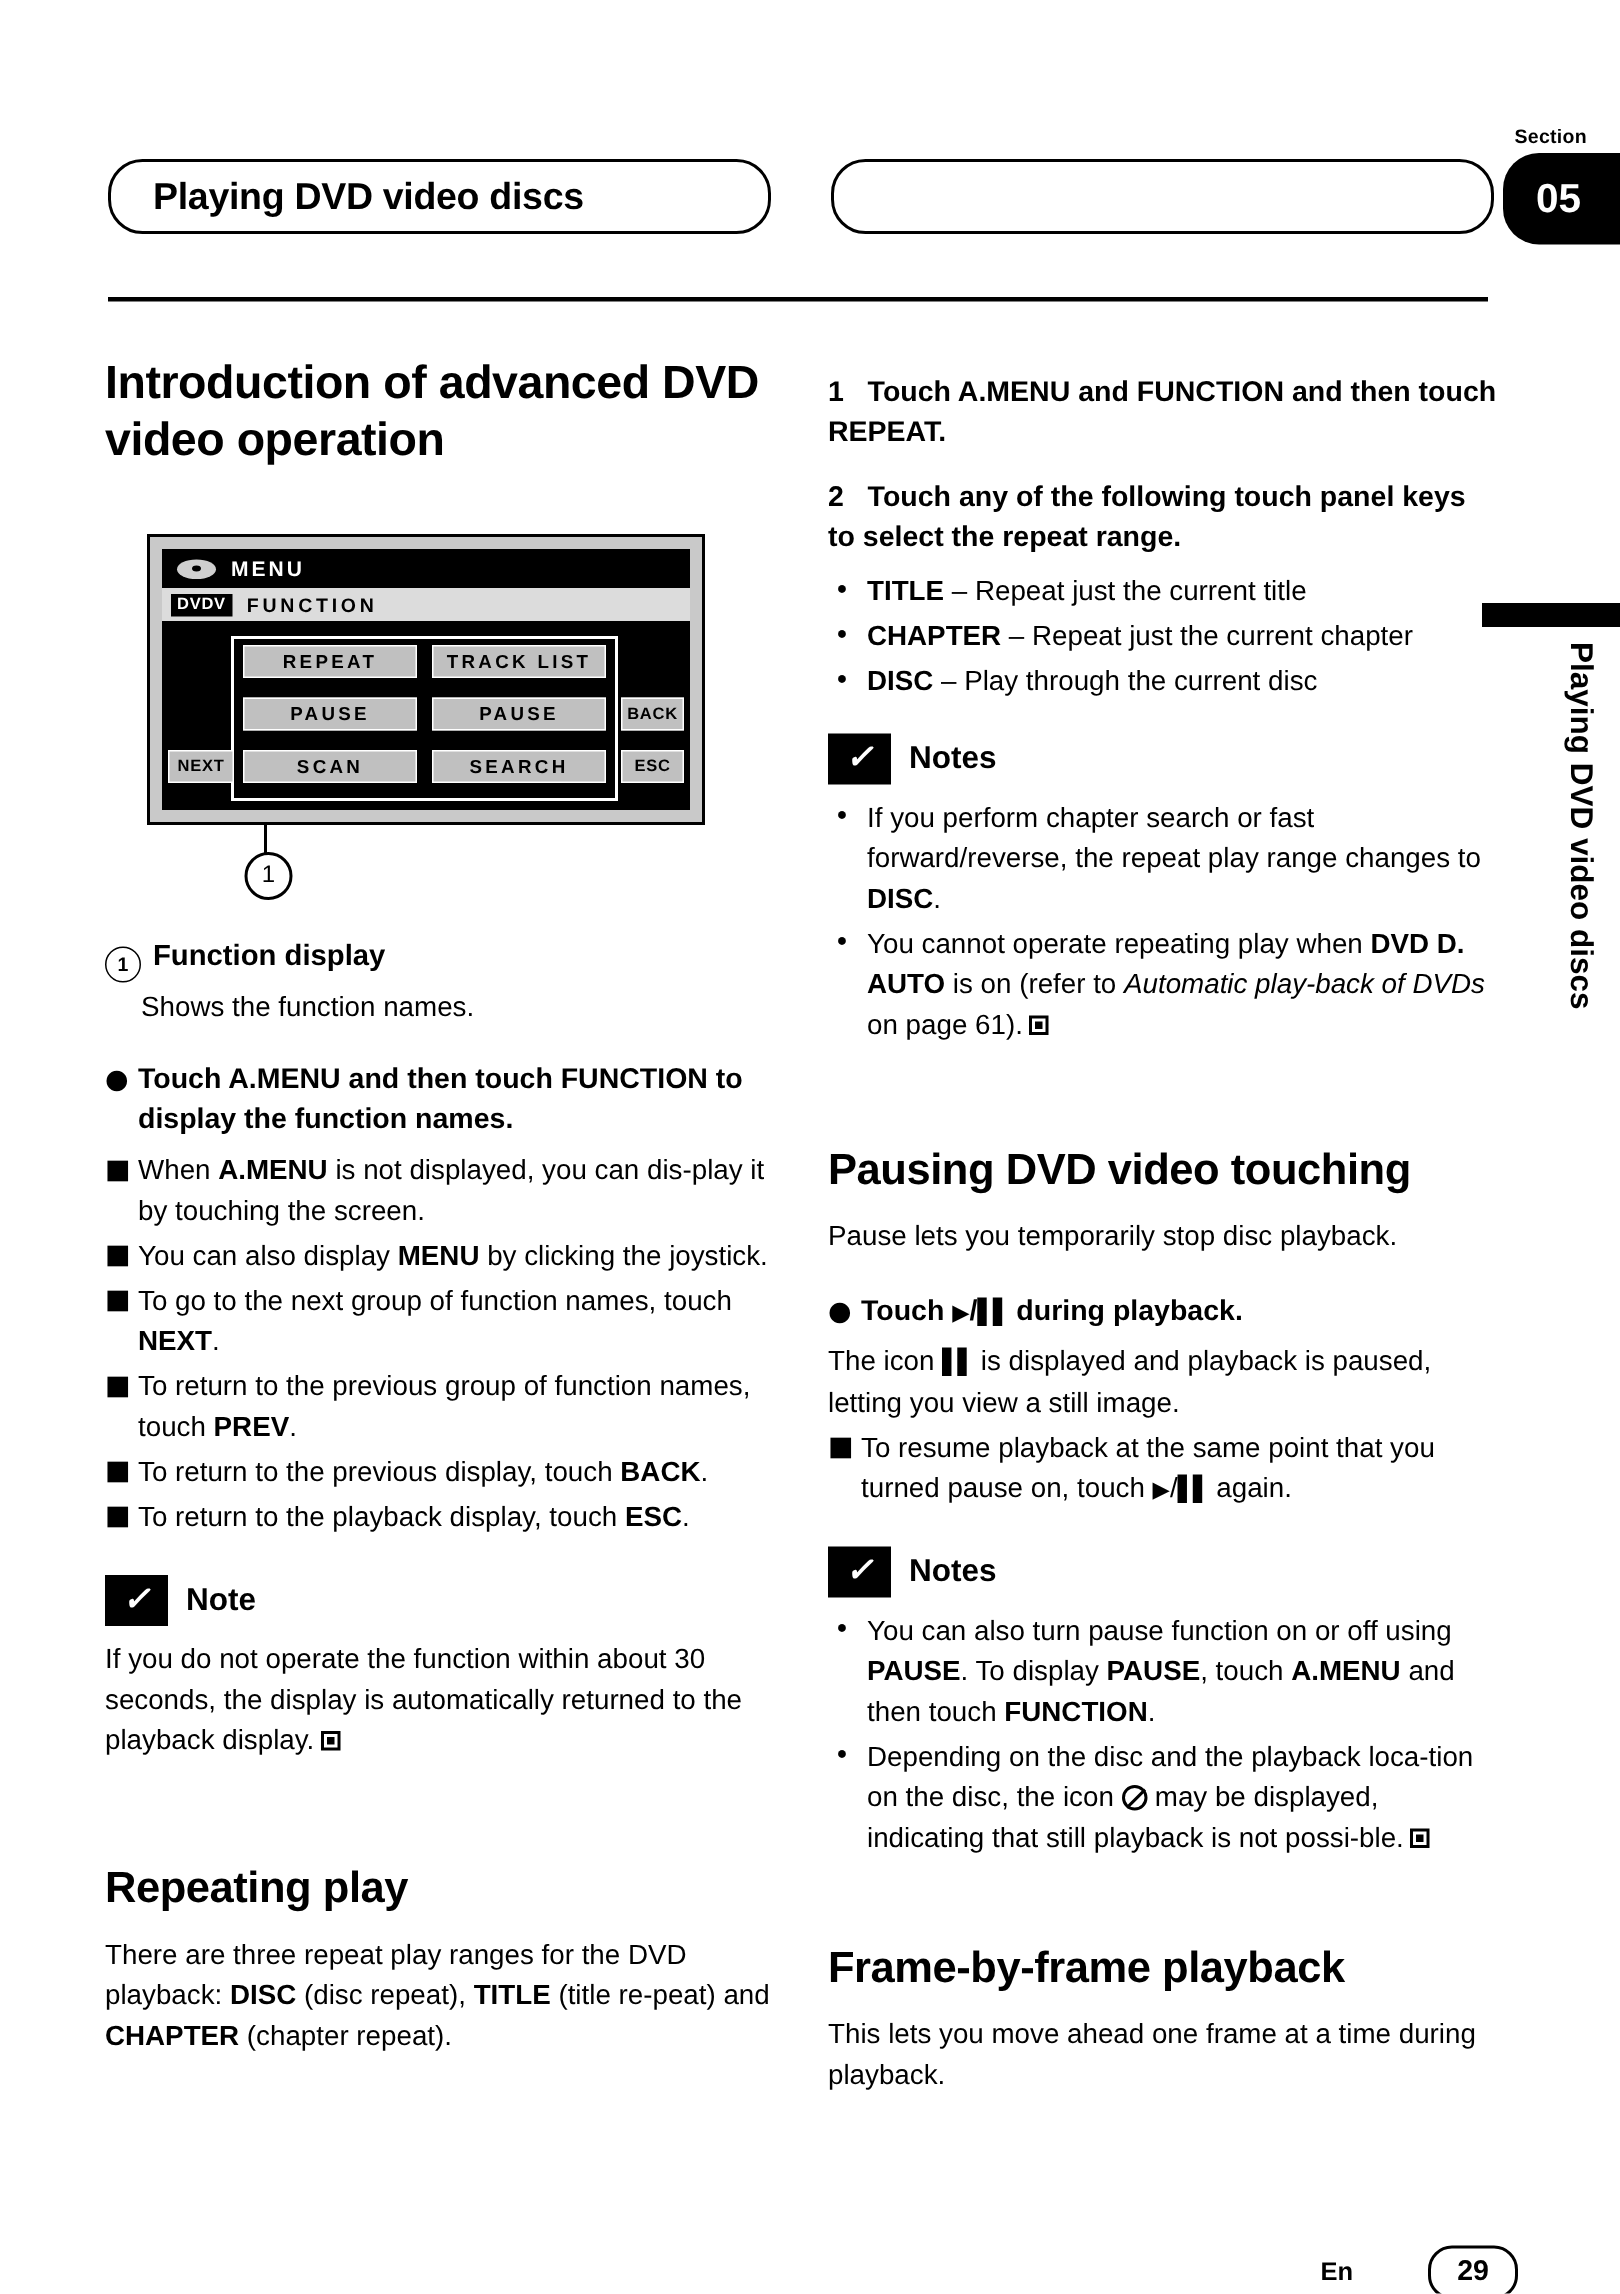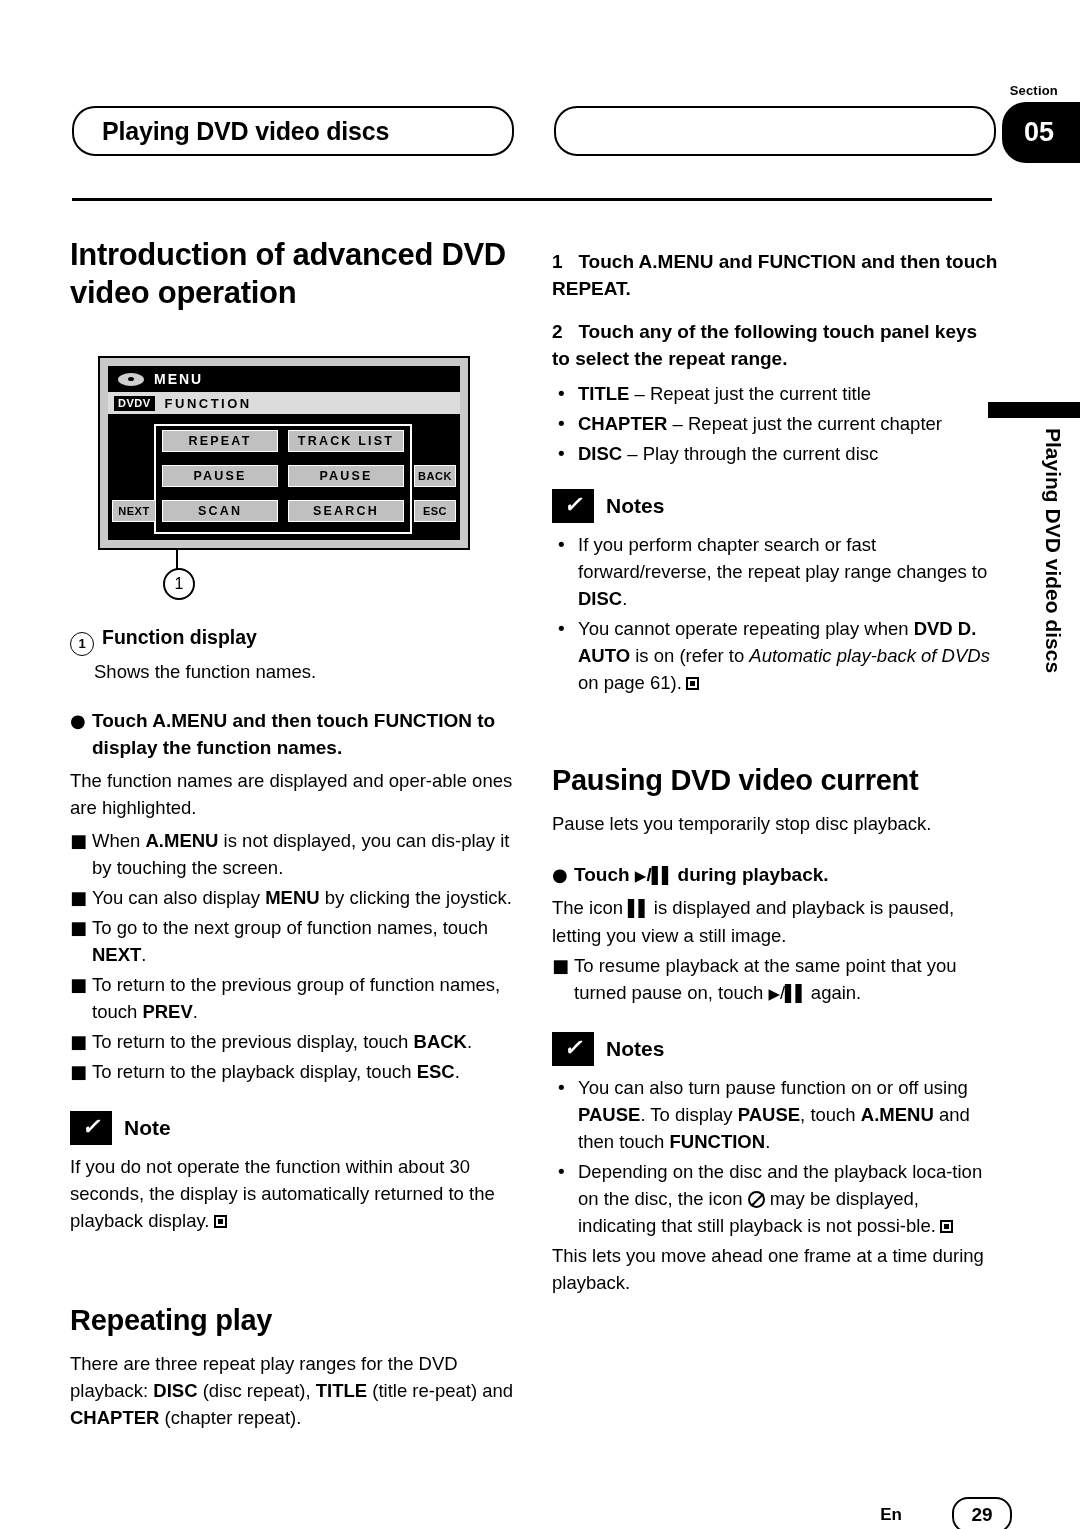--- a/index.html
+++ b/index.html
@@ -211,21 +211,20 @@
     <p style="font-size:19.5px;font-weight:bold;margin-bottom:2px;">
       <span class="cal-inline">1</span><span>Function display</span>
     </p>
     <p style="padding-left:24px;margin-bottom:22px;">Shows the function names.</p>
 
     <div class="bullet-row" style="margin-bottom:6px;">
       <div class="mk bigdot">●</div>
       <div class="tx b" style="font-size:19px;">Touch A.MENU and then touch FUNCTION to display the function names.</div>
     </div>
 
-    <p style="margin-bottom:6px;">The function names are displayed and oper-able ones are highlighted.</p>
 
     <div class="bullet-row">
       <div class="mk sq">■</div>
       <div class="tx">When <span class="b">A.MENU</span> is not displayed, you can dis-play it by touching the screen.</div>
     </div>
     <div class="bullet-row">
       <div class="mk sq">■</div>
       <div class="tx">You can also display <span class="b">MENU</span> by clicking the joystick.</div>
     </div>
     <div class="bullet-row">
@@ -283,21 +282,21 @@
 
     <div class="bullet-row">
       <div class="mk dot" style="padding-left:4px;">•</div>
       <div class="tx">If you perform chapter search or fast forward/reverse, the repeat play range changes to <span class="b">DISC</span>.</div>
     </div>
     <div class="bullet-row">
       <div class="mk dot" style="padding-left:4px;">•</div>
       <div class="tx">You cannot operate repeating play when <span class="b">DVD D. AUTO</span> is on (refer to <span class="i">Automatic play-back of DVDs</span> on page 61).<span class="endmark"></span></div>
     </div>
 
-    <h2 class="sec2" style="margin-top:66px;">Pausing DVD video current</h2>
+    <h2 class="sec2" style="margin-top:66px;">Pausing DVD video touching</h2>
     <p style="margin-bottom:24px;">Pause lets you temporarily stop disc playback.</p>
 
     <div class="bullet-row" style="margin-bottom:4px;">
       <div class="mk bigdot">●</div>
       <div class="tx b" style="font-size:19px;">Touch <span class="icon-play">▶</span>/<span class="pausegl">▌▌</span> during playback.</div>
     </div>
     <p>The icon <span class="pausegl">▌▌</span> is displayed and playback is paused, letting you view a still image.</p>
 
     <div class="bullet-row">
       <div class="mk sq">■</div>
@@ -313,20 +312,21 @@
 
     <div class="bullet-row">
       <div class="mk dot" style="padding-left:4px;">•</div>
       <div class="tx">You can also turn pause function on or off using <span class="b">PAUSE</span>. To display <span class="b">PAUSE</span>, touch <span class="b">A.MENU</span> and then touch <span class="b">FUNCTION</span>.</div>
     </div>
     <div class="bullet-row">
       <div class="mk dot" style="padding-left:4px;">•</div>
       <div class="tx">Depending on the disc and the playback loca-tion on the disc, the icon <span class="nogo"></span> may be displayed, indicating that still playback is not possi-ble.<span class="endmark"></span></div>
     </div>
 
+    <h2 class="sec2" style="margin-top:56px;">Frame-by-frame playback</h2>
     <p>This lets you move ahead one frame at a time during playback.</p>
   </div>
 
   <div class="footer">
     <div class="en">En</div>
     <div class="pagenum">29</div>
   </div>
 
 </div>
 

